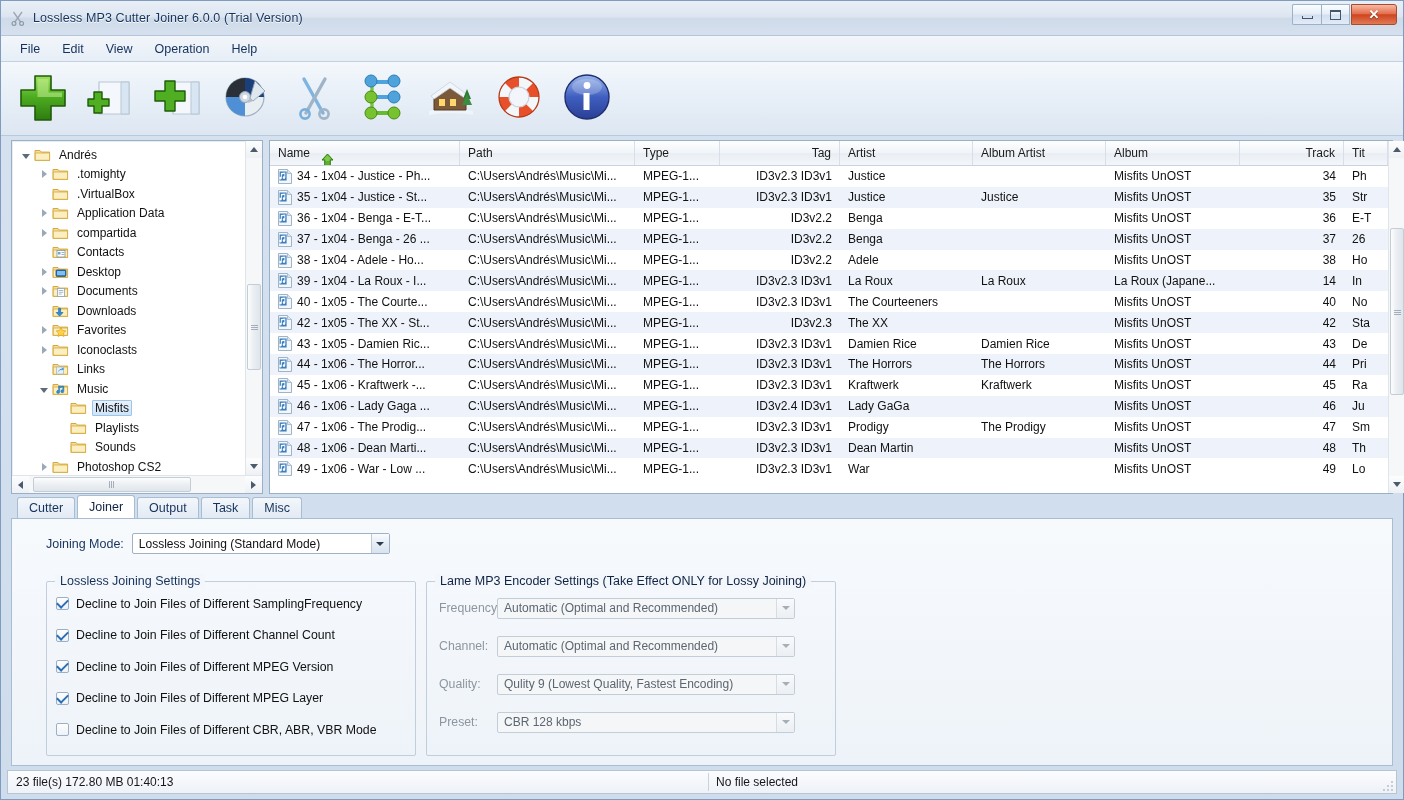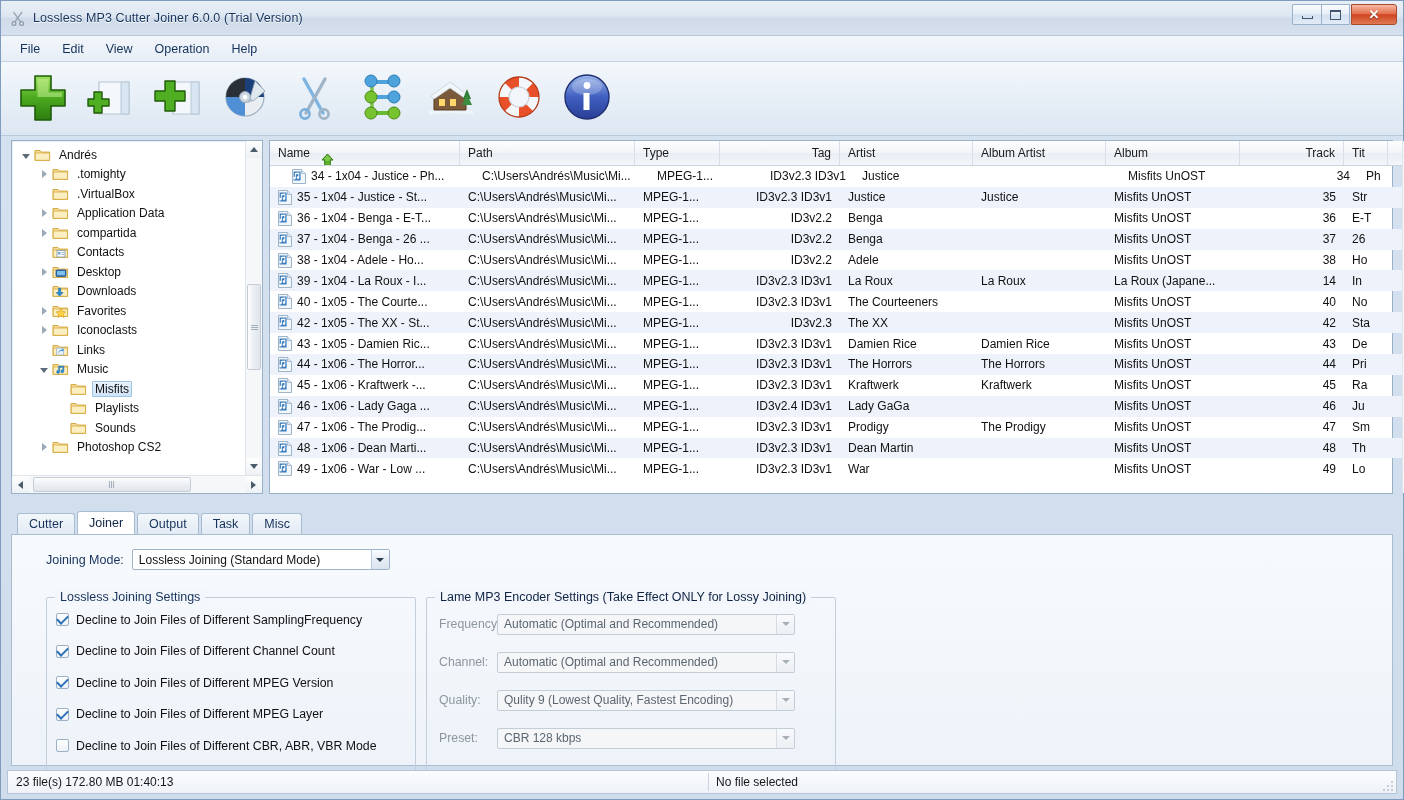--- a/index.html
+++ b/index.html
@@ -160,21 +160,21 @@
   .lcell{
     box-sizing:border-box;padding:0 8px;white-space:nowrap;overflow:hidden;
     display:flex;align-items:center;
   }
   .lcell.num{justify-content:flex-end;}
   .mp3ico{width:14px;height:15px;flex:0 0 14px;margin-right:5px;position:relative;}
   
   #lhscroll{height:18px;flex:0 0 18px;display:flex;background:#f0f0f0;border-top:1px solid #dfe5eb;}
   
   #tabs-row{
-    height:23px;flex:0 0 23px;display:flex;align-items:flex-end;margin-top:17px;padding-left:6px;
+    height:23px;flex:0 0 23px;display:flex;align-items:flex-end;margin-top:1px;padding-left:6px;
   }
   .tab{
     height:21px;box-sizing:border-box;padding:0 11px;
     display:flex;align-items:center;font-size:12.5px;color:#16325c;
     background:linear-gradient(180deg,#f3f7fb 0%,#e2eaf4 100%);
     border:1px solid #a9bdd2;border-bottom:none;border-radius:3px 3px 0 0;
     margin-right:2px;cursor:default;
   }
   .tab.active{
     height:23px;background:#fff;color:#0f2344;
@@ -479,20 +479,36 @@
                   <svg width="17" height="14" viewBox="0 0 17 14">
                     <path d="M1 2.5 h5 l1.4 1.6 h8.2 v8.4 h-14.6 z" fill="#f6dc9c" stroke="#d4a93f" stroke-width="1"></path>
                     <path d="M1.3 5 h14.2 v7.3 h-14.2 z" fill="#fbeec0" stroke="#d4a93f" stroke-width=".8"></path>
                     <rect x="4" y="5" width="10" height="6.4" rx="1" fill="#2f6fb0" stroke="#1d4f86" stroke-width=".8"></rect>
                     <rect x="5" y="6" width="8" height="4.2" fill="#7fc0f0"></rect>
                   </svg>
                 </span>
                 <span class="tlabel">Desktop</span>
               </div>
               <div class="tnode" style="padding-left: 24px;">
+                <span class="twist">
+                  <span class="tw-glyph"></span>
+                </span>
+                <span class="ticon">
+                  <svg width="17" height="14" viewBox="0 0 17 14">
+                    <path d="M1 2.5 h5 l1.4 1.6 h8.2 v8.4 h-14.6 z" fill="#f6dc9c" stroke="#d4a93f" stroke-width="1"></path>
+                    <path d="M1.3 5 h14.2 v7.3 h-14.2 z" fill="#fbeec0" stroke="#d4a93f" stroke-width=".8"></path>
+                    <rect x="5.5" y="4.4" width="7" height="8.2" fill="#fdfdfd" stroke="#8fa2b4" stroke-width=".8"></rect>
+                    <rect x="6.7" y="6" width="4.6" height=".9" fill="#9db2c4"></rect>
+                    <rect x="6.7" y="7.8" width="4.6" height=".9" fill="#9db2c4"></rect>
+                    <rect x="6.7" y="9.6" width="3" height=".9" fill="#9db2c4"></rect>
+                  </svg>
+                </span>
+                <span class="tlabel">Documents</span>
+              </div>
+              <div class="tnode" style="padding-left: 24px;">
                 <span class="twist"></span>
                 <span class="ticon">
                   <svg width="17" height="14" viewBox="0 0 17 14">
                     <path d="M1 2.5 h5 l1.4 1.6 h8.2 v8.4 h-14.6 z" fill="#f6dc9c" stroke="#d4a93f" stroke-width="1"></path>
                     <path d="M1.3 5 h14.2 v7.3 h-14.2 z" fill="#fbeec0" stroke="#d4a93f" stroke-width=".8"></path>
                     <path d="M8.6 4.3 v4.2 h2.4 l-3.4 3.6 -3.4 -3.6 h2.4 v-4.2 z" fill="#2f8fd6" stroke="#1b6ca8" stroke-width=".7"></path>
                   </svg>
                 </span>
                 <span class="tlabel">Downloads</span>
               </div>
@@ -657,21 +673,21 @@
                 </div>
                 <div class="hcell num" style="width: 104px; flex: 0 0 104px;">
                   <span>Track</span>
                 </div>
                 <div class="hcell" style="width: 44px; flex: 0 0 44px;">
                   <span>Tit</span>
                 </div>
               </div>
             <div class="lrows">
                 <div class="lrow">
-                  <div class="lcell" style="width: 190px; flex: 0 0 190px; margin-left: 14px;">
+                  <div class="lcell" style="width: 190px; flex: 0 0 190px;">
                     <span class="mp3ico"><svg width="14" height="15" viewBox="0 0 14 15">
                         <path d="M.5 .5 h9 l4 4 v10 h-13 z" fill="#f2f7fb" stroke="#9fb4c6" stroke-width="1"></path>
                         <path d="M9.5 .5 v4 h4" fill="#d8e6f3" stroke="#9fb4c6" stroke-width=".8"></path>
                         <rect x="1.6" y="2.5" width="7" height="9" fill="#3d7fbe"></rect>
                         <path d="M7.3 3.6 v5 a1.3 1.3 0 1 1 -.9 -1.25 v-2.6 l-2.6 .75 v3.6 a1.3 1.3 0 1 1 -.9 -1.25 v-3.9 z" fill="#ffffff"></path>
                       </svg></span>
                     <span>34 - 1x04 - Justice - Ph...</span>
                   </div>
                   <div class="lcell" style="width: 175px; flex: 0 0 175px;">
                     <span>C:\Users\Andrés\Music\Mi...</span>

